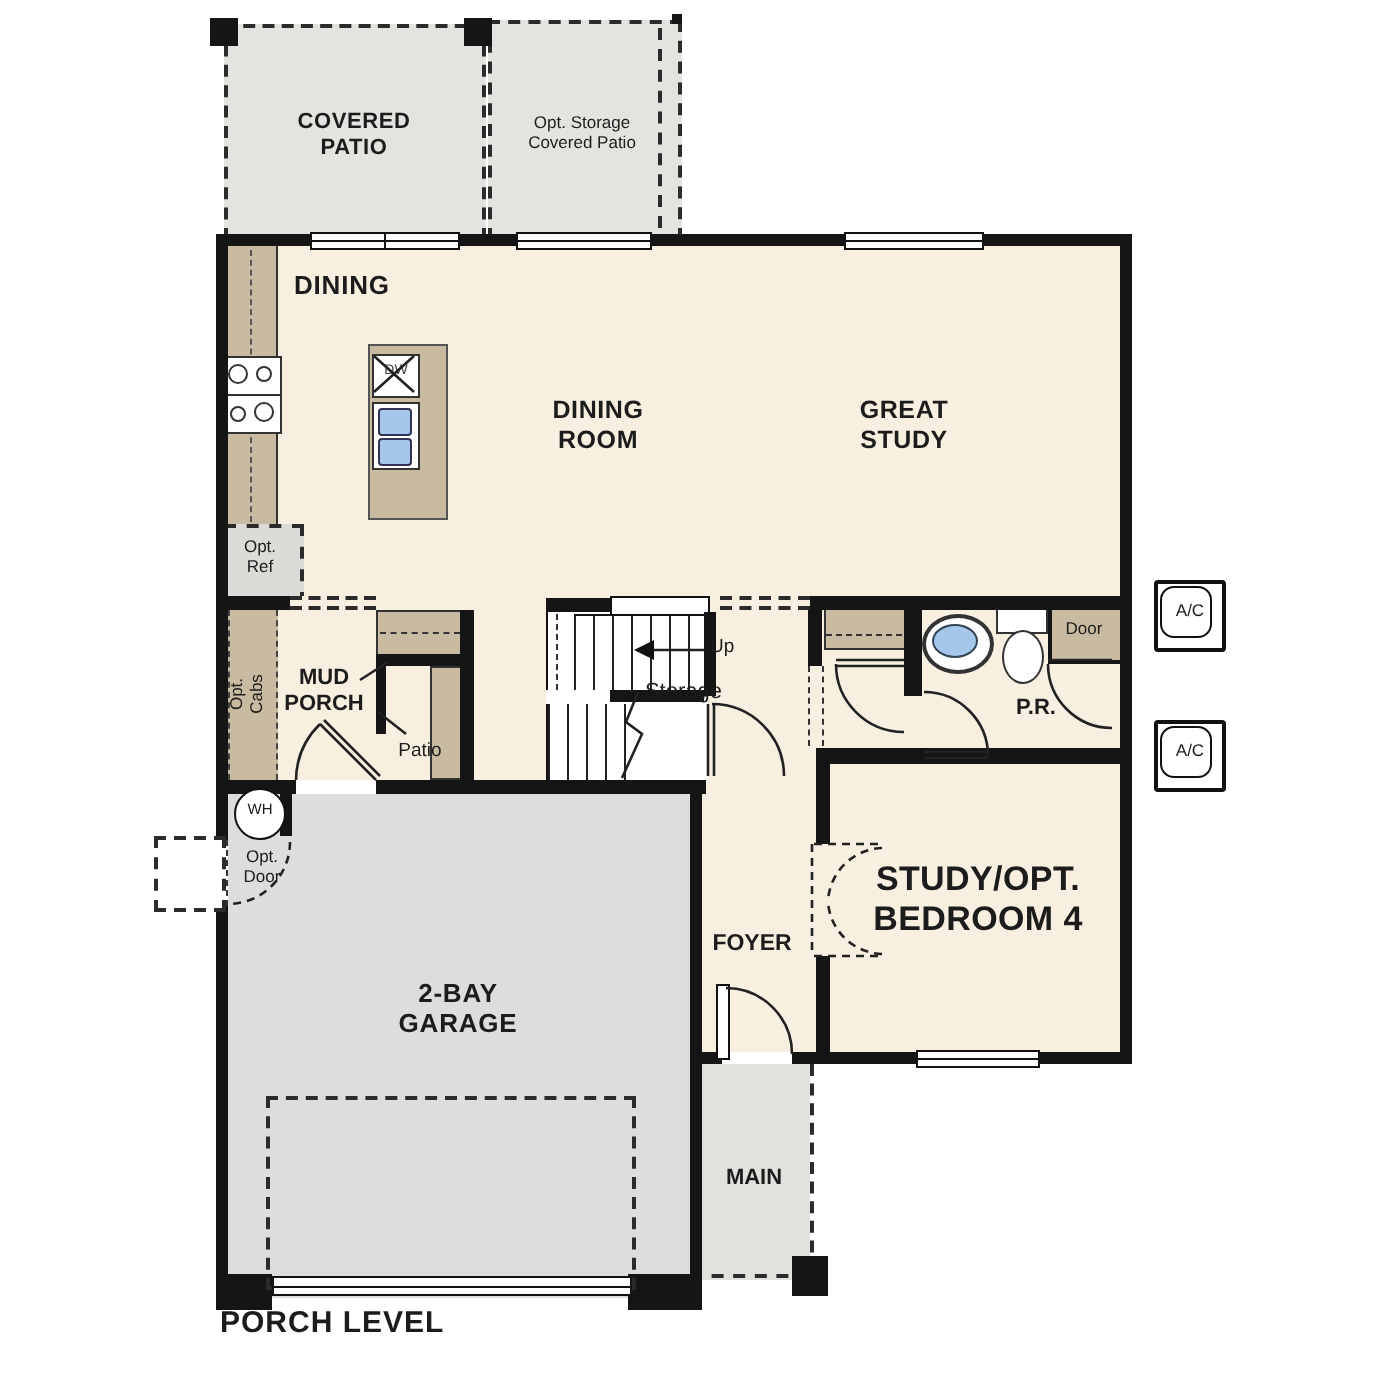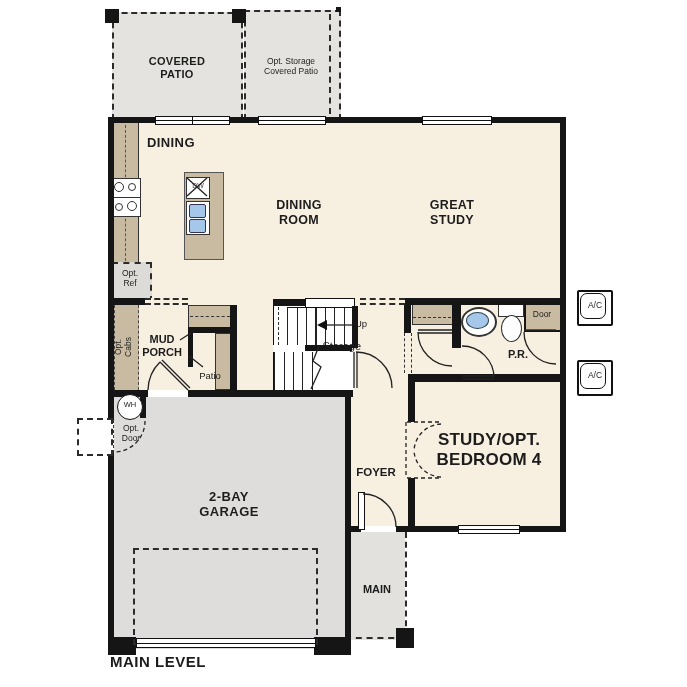--- a/index.html
+++ b/index.html
@@ -181,15 +181,15 @@
   <div class="lbl b" style="left:502px;top:348px;width:32px;font-size:11px;">P.R.</div>
   <div class="lbl" style="left:524px;top:309px;width:36px;font-size:8.5px;">Door</div>
   <div class="lbl b" style="left:428px;top:430px;width:122px;font-size:17px;letter-spacing:.2px;">STUDY/OPT.
 BEDROOM 4</div>
   <div class="lbl b" style="left:349px;top:466px;width:54px;font-size:11.5px;">FOYER</div>
   <div class="lbl b" style="left:177px;top:489px;width:104px;font-size:13px;letter-spacing:.4px;">2-BAY
 GARAGE</div>
   <div class="lbl b" style="left:350px;top:583px;width:54px;font-size:11px;">MAIN</div>
   <div class="lbl" style="left:116px;top:423px;width:30px;font-size:8.5px;">Opt.
 Door</div>
-  <div class="lbl b" style="left:110px;top:653px;width:160px;font-size:15px;text-align:left;letter-spacing:.5px;">MAIN LEVEL</div>
+  <div class="lbl b" style="left:110px;top:653px;width:160px;font-size:15px;text-align:left;letter-spacing:.5px;">PORCH LEVEL</div>
 
 </div>
 
 </body></html>

